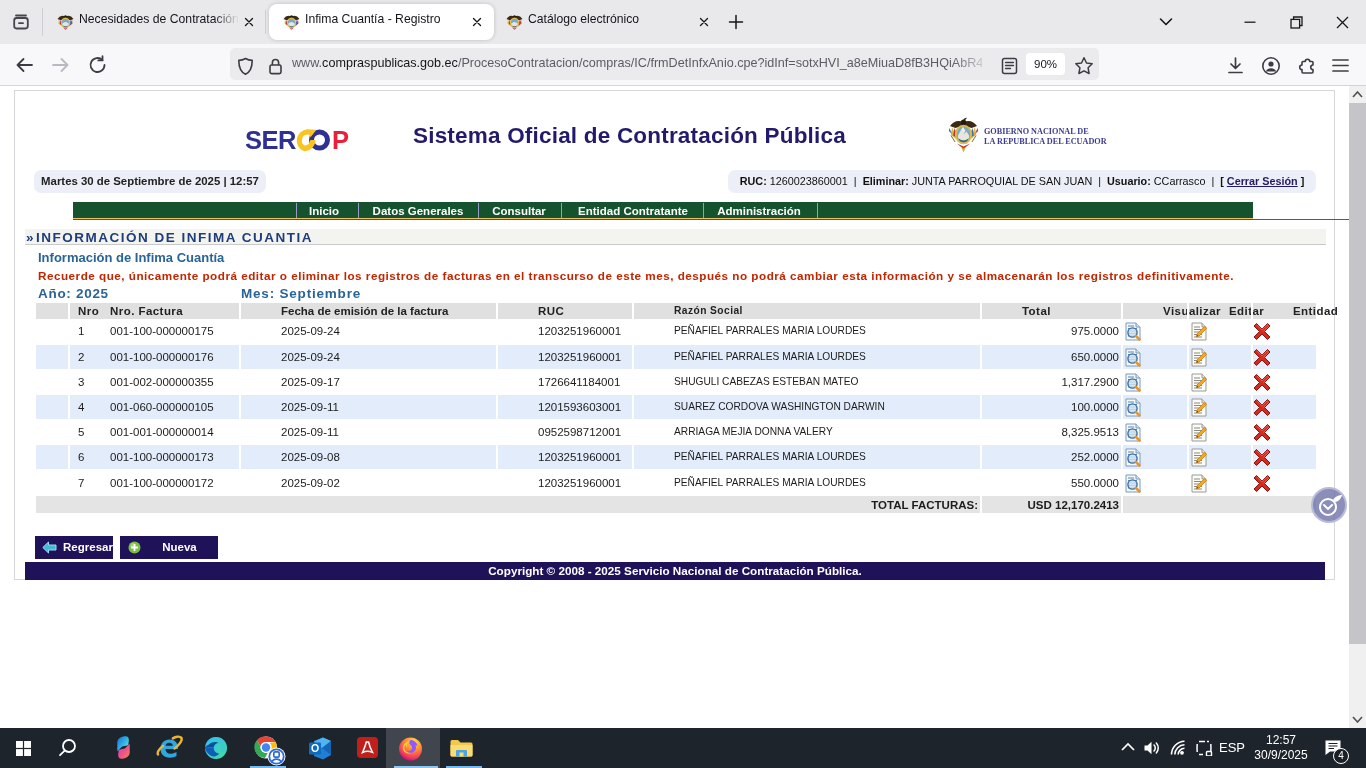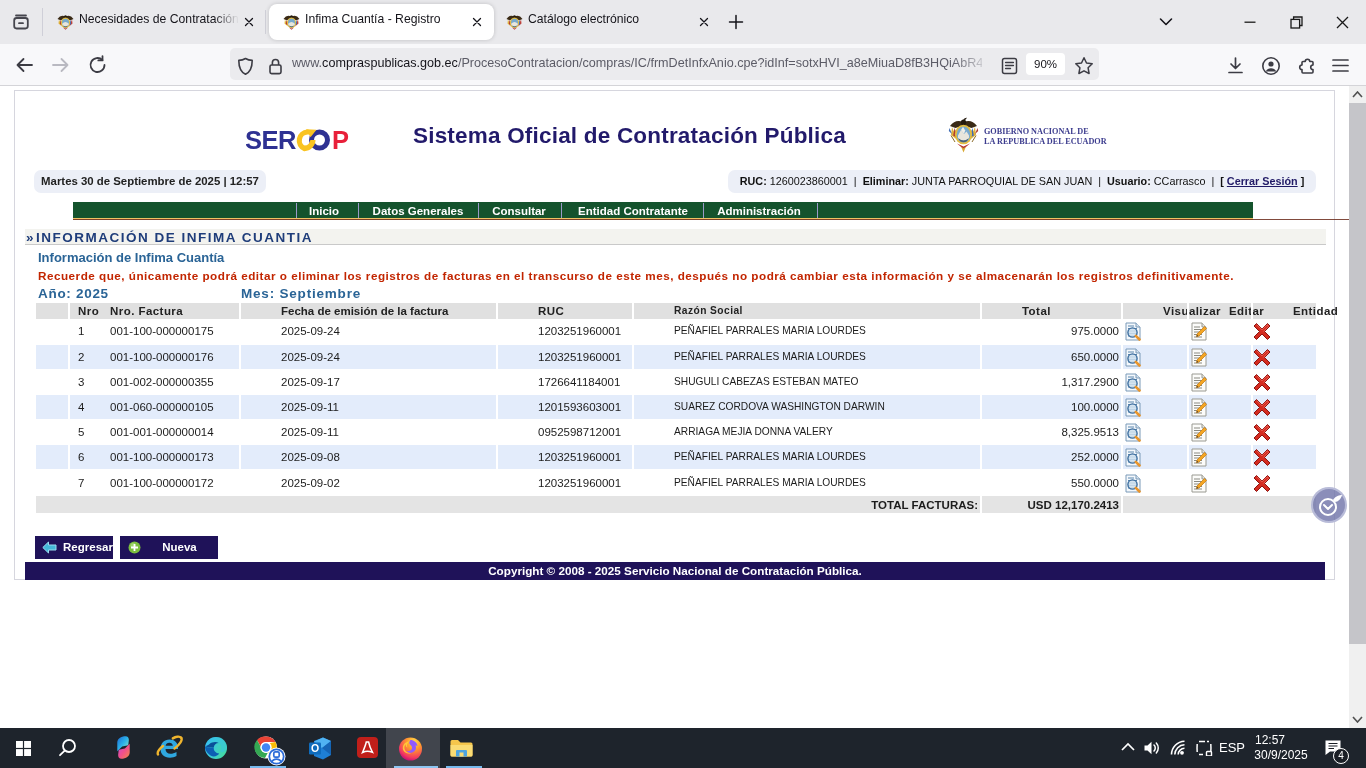--- a/index.html
+++ b/index.html
@@ -653,21 +653,21 @@
     <circle cx="13" cy="13.8" r="1.9" fill="#fff"></circle>
   </svg>
 
   <svg class="abs" style="left:1195px;top:12px" width="18" height="16" viewBox="0 0 18 16">
     <path d="M4 1.5 H14" stroke="#fff" stroke-width="1.5" stroke-dasharray="6 2"></path>
     <path d="M2.2 4 C2 6.5 2 9.5 2.2 12 M15.8 4 C16 6.5 16 9.5 15.8 12" stroke="#fff" stroke-width="1.5" fill="none"></path>
     <path d="M4 14.5 H8" stroke="#fff" stroke-width="1.5"></path>
     <rect x="11.5" y="11.5" width="5" height="4.5" rx="0.8" fill="#1b1f26" stroke="#fff" stroke-width="1.4"></rect>
   </svg>
   <div class="abs traytxt" style="left:1219px;top:12px;font-size:13px">ESP</div>
-  <div class="abs traytxt" style="left:1255px;top:5px;width:52px;">12:57</div>
+  <div class="abs traytxt" style="left:1255px;top:5px;width:52px;text-align:center">12:57</div>
   <div class="abs traytxt" style="left:1247px;top:20px;width:68px;text-align:center">30/9/2025</div>
 
   <svg class="abs" style="left:1324px;top:11px" width="18" height="17" viewBox="0 0 18 17">
     <path d="M1.5 1.5 H16.5 V12.5 H6 L1.5 16 Z" fill="#fff"></path>
     <path d="M4.5 4.5 H13.5 M4.5 7 H13.5 M4.5 9.5 H10" stroke="#1b1f26" stroke-width="1.2"></path>
   </svg>
   <div class="abs" style="left:1333px;top:20px;width:16px;height:16px;border-radius:50%;background:#1b1f26;border:1.5px solid #fff;color:#fff;font-size:10px;text-align:center;line-height:13px">4</div>
 </div>
 
 </body></html>

